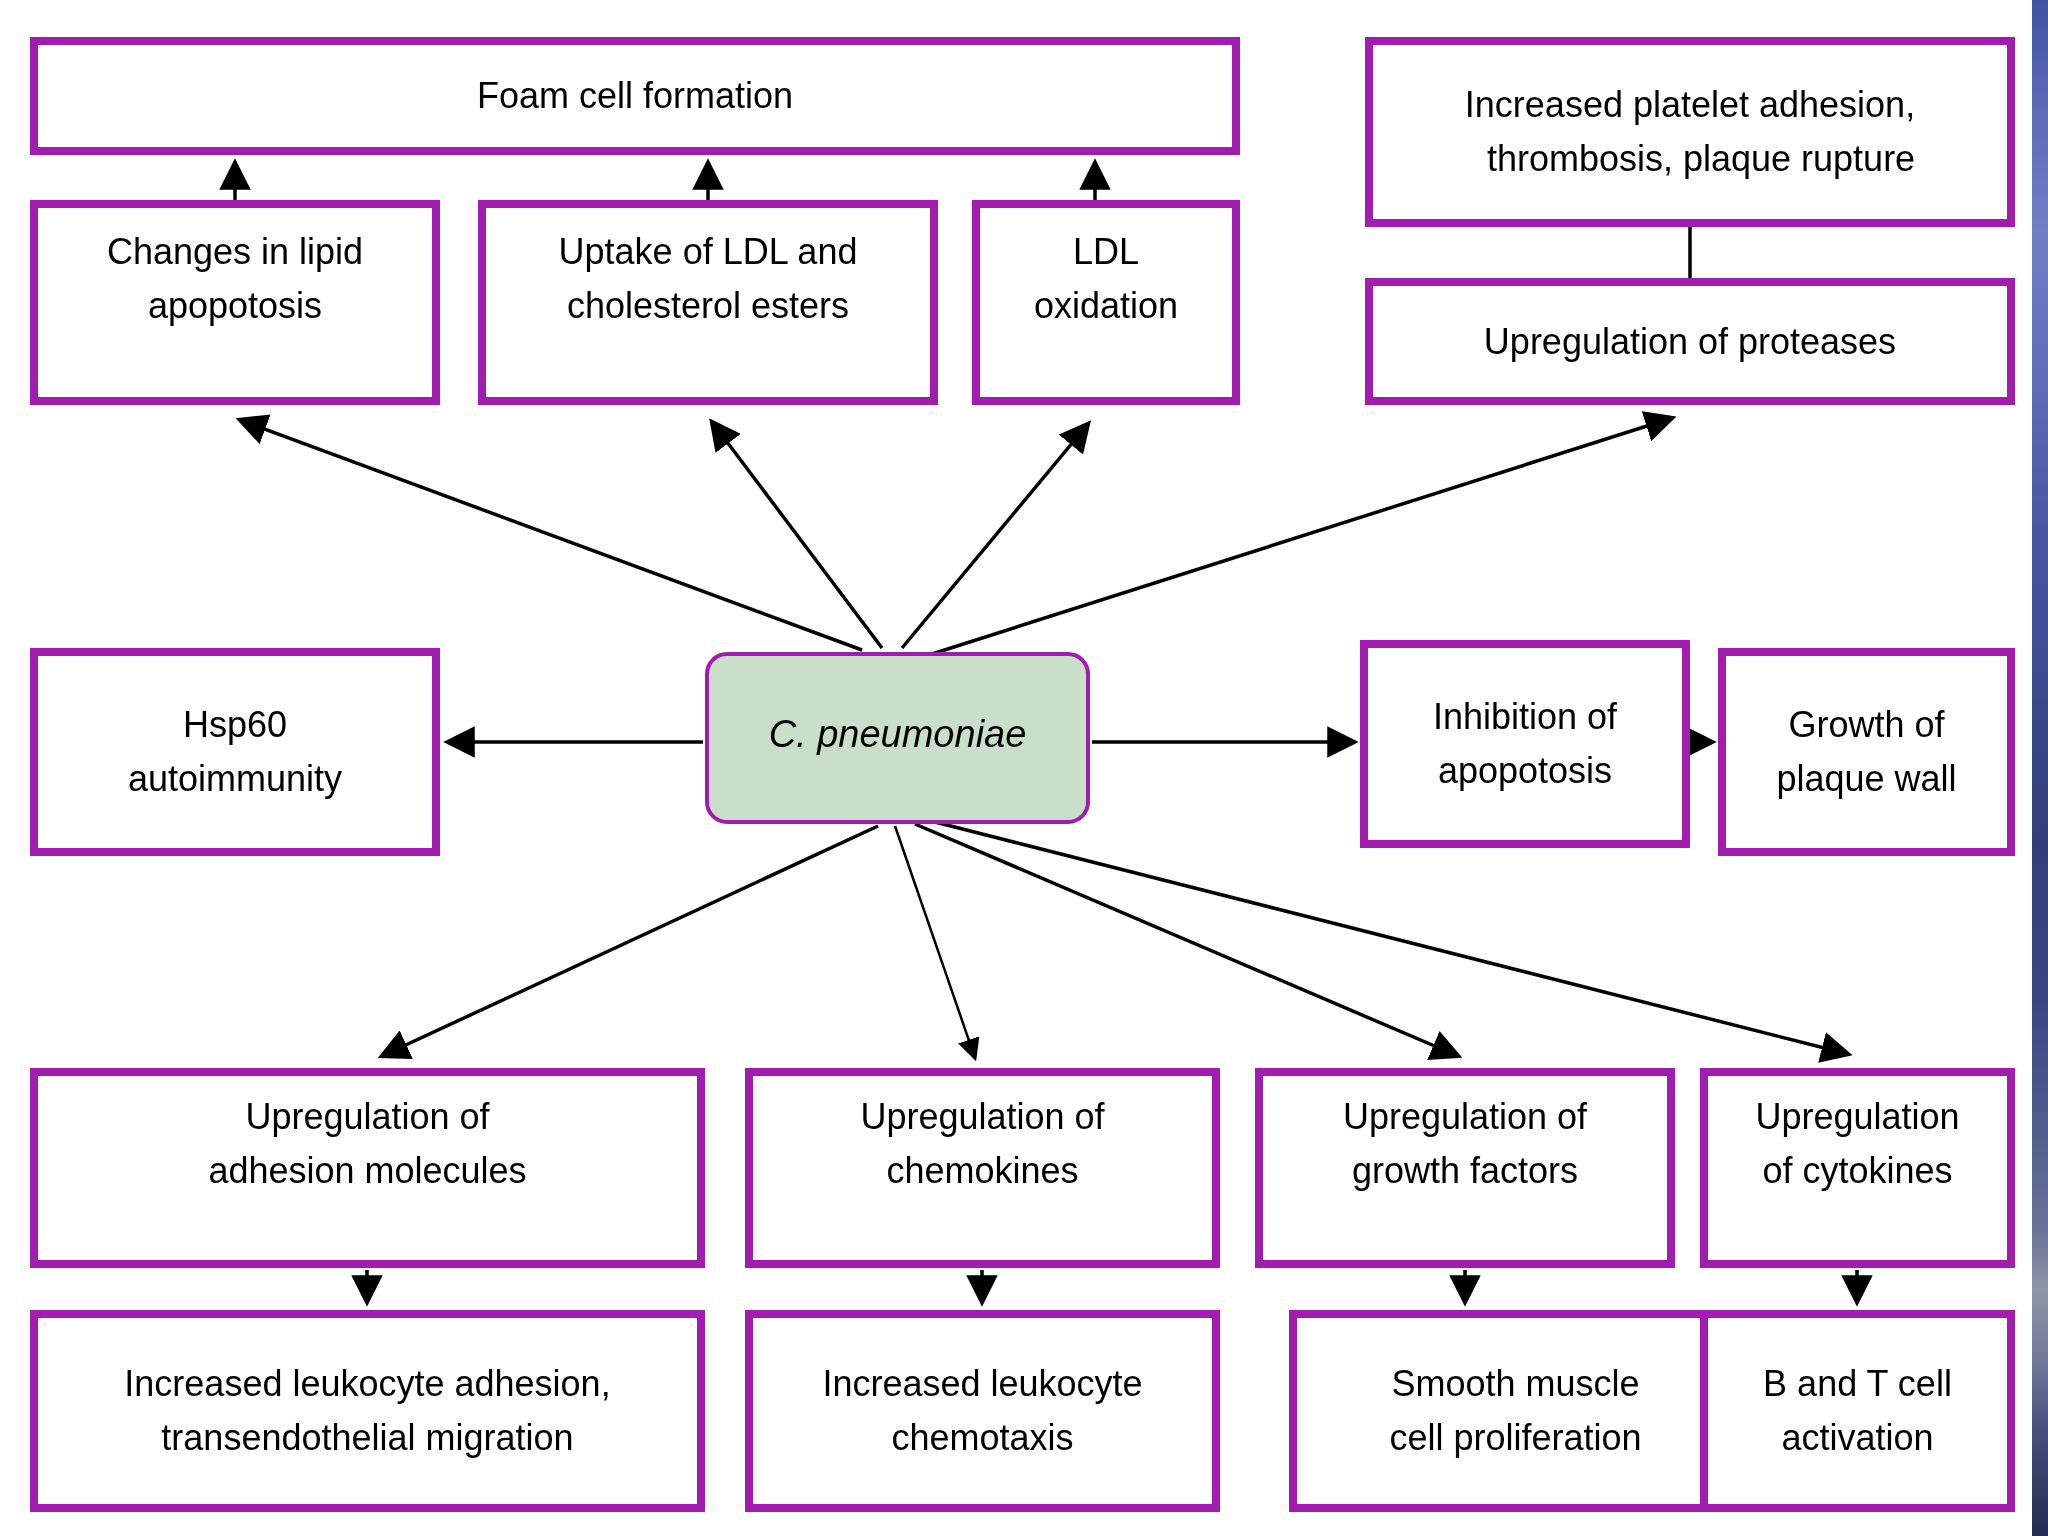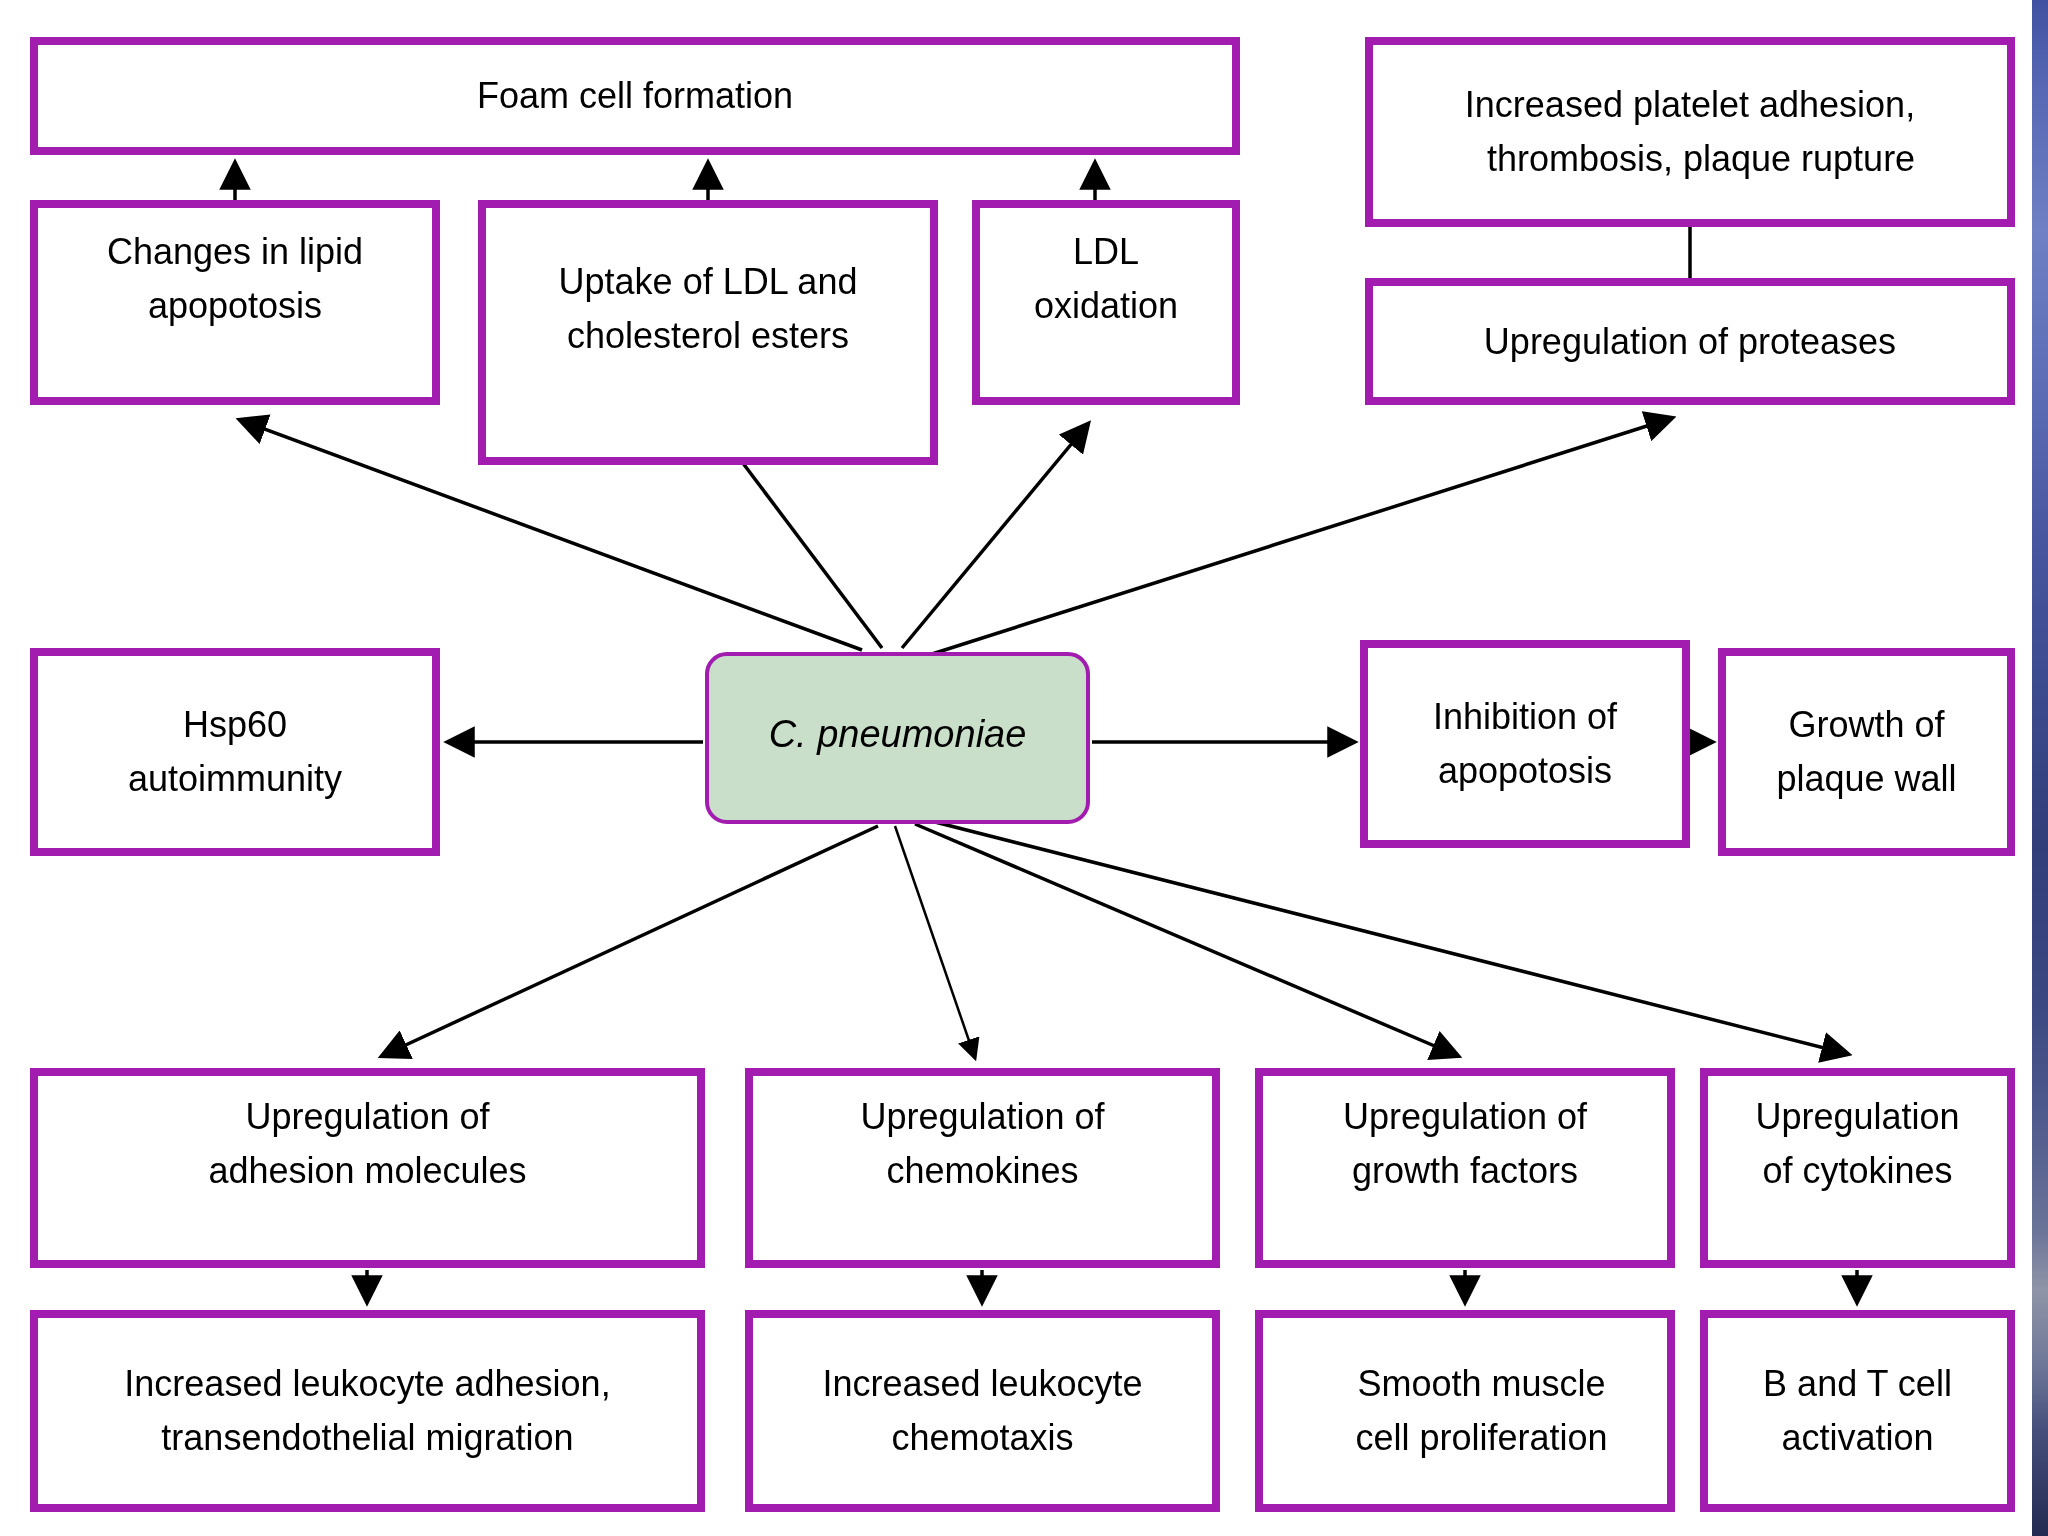--- a/index.html
+++ b/index.html
@@ -68,21 +68,21 @@
     <line x1="982" y1="1270" x2="982" y2="1302" marker-end="url(#ah)"></line>
     <line x1="1465" y1="1270" x2="1465" y2="1302" marker-end="url(#ah)"></line>
     <line x1="1857" y1="1270" x2="1857" y2="1302" marker-end="url(#ah)"></line>
   </svg>
 
   <div class="node" style="left:30px;top:37px;width:1210px;height:118px;">Foam cell formation</div>
 
   <div class="node node--high" style="left:30px;top:200px;width:410px;height:205px;">Changes in lipid
 apopotosis</div>
 
-  <div class="node node--high" style="left:478px;top:200px;width:460px;height:265px;">Uptake of LDL and
+  <div class="node node--high" style="left:478px;top:200px;width:460px;height:205px;">Uptake of LDL and
 cholesterol esters</div>
 
   <div class="node node--high" style="left:972px;top:200px;width:268px;height:205px;">LDL
 oxidation</div>
 
   <div class="node" style="left:1365px;top:37px;width:650px;height:190px;text-align:right;">Increased platelet adhesion,
 thrombosis, plaque rupture</div>
 
   <div class="node" style="left:1365px;top:278px;width:650px;height:127px;">Upregulation of proteases</div>
 
@@ -108,21 +108,21 @@
 
   <div class="node node--high" style="left:1700px;top:1068px;width:315px;height:200px;">Upregulation
 of cytokines</div>
 
   <div class="node" style="left:30px;top:1310px;width:675px;height:202px;">Increased leukocyte adhesion,
 transendothelial migration</div>
 
   <div class="node" style="left:745px;top:1310px;width:475px;height:202px;">Increased leukocyte
 chemotaxis</div>
 
-  <div class="node" style="left:1255px;top:1310px;width:420px;height:202px;padding-left:33px;">Smooth muscle
+  <div class="node" style="left:1289px;top:1310px;width:420px;height:202px;padding-left:33px;">Smooth muscle
 cell proliferation</div>
 
   <div class="node" style="left:1700px;top:1310px;width:315px;height:202px;">B and T cell
 activation</div>
 
   <div class="strip"></div>
 
 </div>
 
 </body></html>

